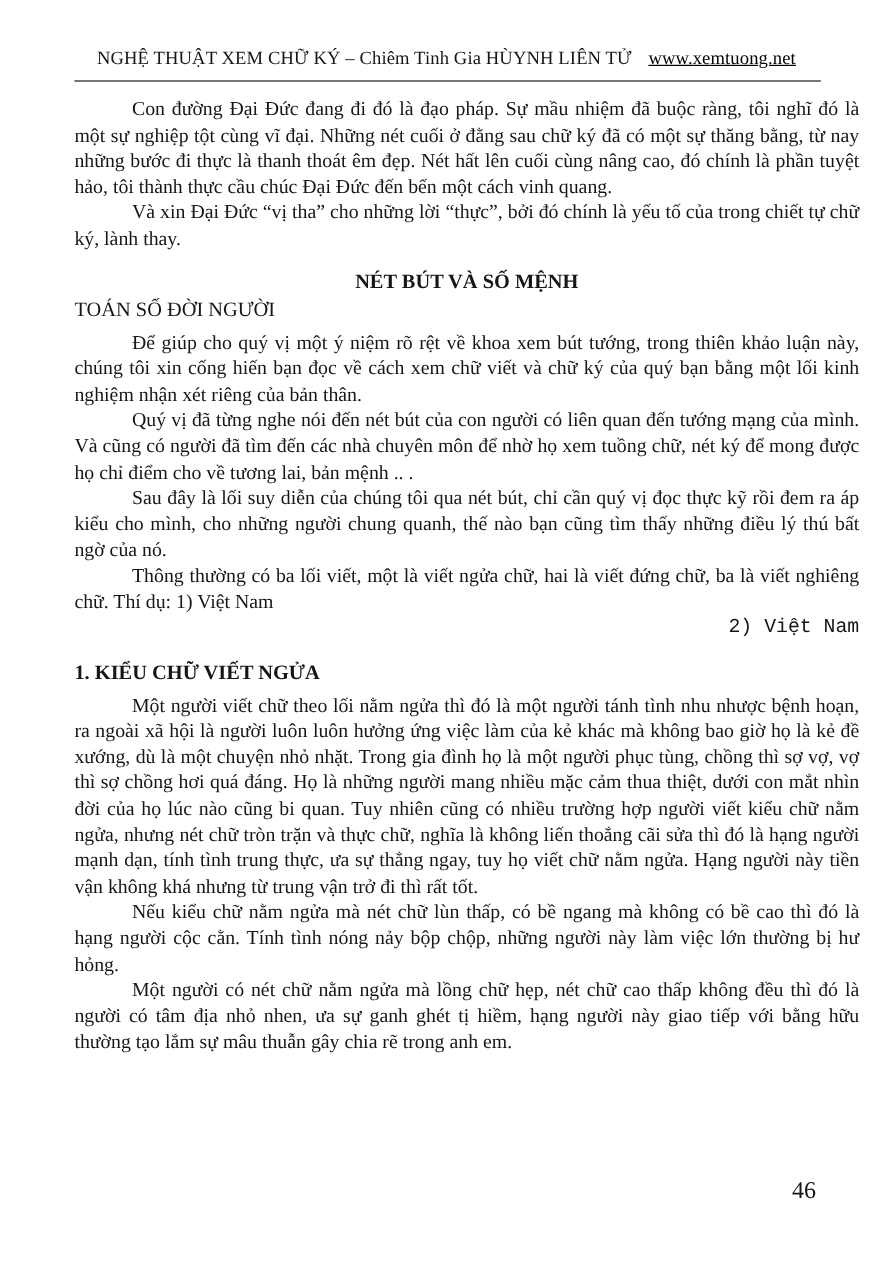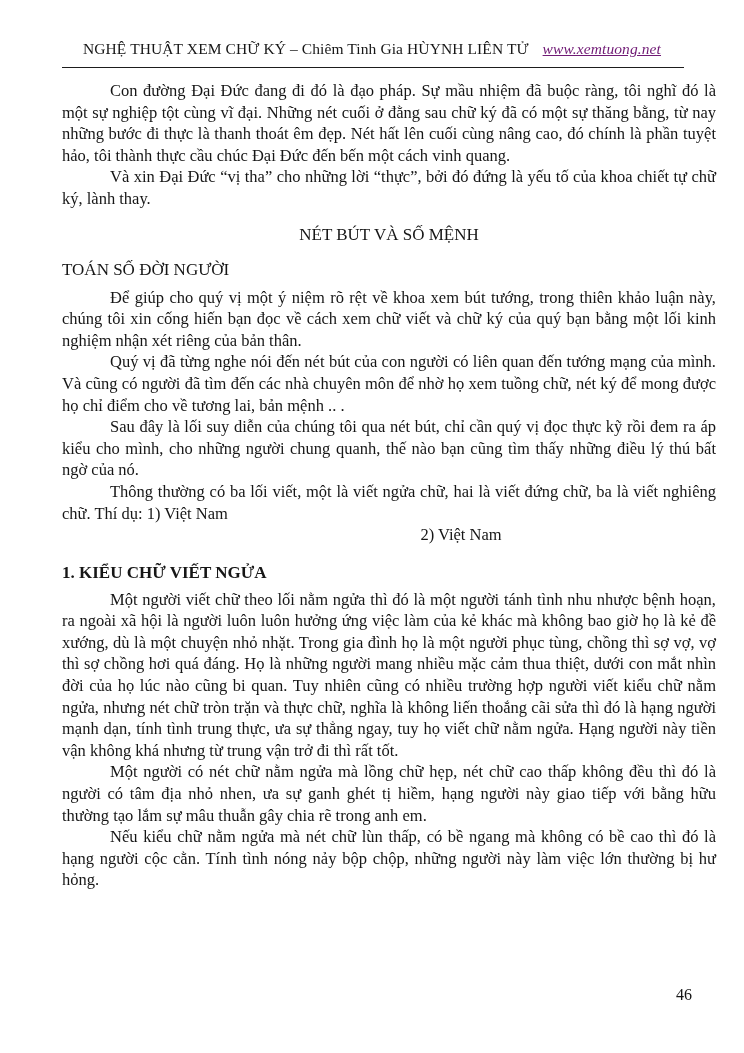--- a/index.html
+++ b/index.html
@@ -19,111 +19,111 @@
     box-sizing: border-box;
   }
   .page-header {
     padding-top: 40px;
     text-align: center;
     font-size: 15.5px;
     letter-spacing: 0.1px;
     white-space: nowrap;
   }
   .header-link {
-    color: #701a75;
+    color: #000000;
     text-decoration: underline;
     margin-left: 14px;
     cursor: pointer;
-    font-style: italic;
   }
   .header-divider {
     border: none;
     border-top: 1.6px solid #1d1d1d;
     margin: 9px 60px 0 62px;
   }
   .content {
     padding: 12px 28px 0 62px;
     font-size: 16.5px;
     line-height: 21.6px;
     text-align: justify;
   }
   p.para {
     margin: 0;
     text-indent: 48px;
   }
   .heading-block {
     margin-top: 13px;
   }
   .main-heading {
-    margin: 12px;
+    margin: 0;
     font-size: 17px;
-    font-weight: normal;
+    font-weight: bold;
     text-align: center;
     line-height: 23px;
   }
   .sub-heading {
     margin: 0 0 6px 0;
     font-size: 17px;
     font-weight: normal;
     line-height: 23px;
   }
   .example-row {
     margin: 0;
     padding-left: 96px;
-    text-align: center;
+    text-align: right;
+    font-family: Liberation Mono, monospace;
   }
   .example-row .italic-text {
     font-style: italic;
   }
   .section-heading {
     margin: 15px 0 5px 0;
     font-size: 17px;
     font-weight: bold;
     text-align: left;
     line-height: 23px;
   }
   .page-number {
     position: absolute;
-    right: 52px;
+    right: 64px;
     bottom: 49px;
-    font-size: 16px;
+    font-size: 20px;
     text-align: right;
   }
 </style>
 </head>
 <body>
 
 <div class="page">
 
   <div class="page-header">
     <span>NGHỆ THUẬT XEM CHỮ KÝ – Chiêm Tinh Gia HÙYNH LIÊN TỬ</span><a class="header-link" href="#">www.xemtuong.net</a>
   </div>
 
   <hr class="header-divider">
 
   <div class="content">
 
     <p class="para">Con đường Đại Đức đang đi đó là đạo pháp. Sự mầu nhiệm đã buộc ràng, tôi nghĩ đó là một sự nghiệp tột cùng vĩ đại. Những nét cuối ở đằng sau chữ ký đã có một sự thăng bằng, từ nay những bước đi thực là thanh thoát êm đẹp. Nét hất lên cuối cùng nâng cao, đó chính là phần tuyệt hảo, tôi thành thực cầu chúc Đại Đức đến bến một cách vinh quang.</p>
-    <p class="para">Và xin Đại Đức “vị tha” cho những lời “thực”, bởi đó đứng là yếu tố của khoa chiết tự chữ ký, lành thay.</p>
+    <p class="para">Và xin Đại Đức “vị tha” cho những lời “thực”, bởi đó chính là yếu tố của trong chiết tự chữ ký, lành thay.</p>
 
     <div class="heading-block">
       <h1 class="main-heading">NÉT BÚT VÀ SỐ MỆNH</h1>
       <h2 class="sub-heading">TOÁN SỐ ĐỜI NGƯỜI</h2>
     </div>
 
     <p class="para">Để giúp cho quý vị một ý niệm rõ rệt về khoa xem bút tướng, trong thiên khảo luận này, chúng tôi xin cống hiến bạn đọc về cách xem chữ viết và chữ ký của quý bạn bằng một lối kinh nghiệm nhận xét riêng của bản thân.</p>
     <p class="para">Quý vị đã từng nghe nói đến nét bút của con người có liên quan đến tướng mạng của mình. Và cũng có người đã tìm đến các nhà chuyên môn để nhờ họ xem tuồng chữ, nét ký để mong được họ chỉ điểm cho về tương lai, bản mệnh .. .</p>
     <p class="para">Sau đây là lối suy diễn của chúng tôi qua nét bút, chỉ cần quý vị đọc thực kỹ rồi đem ra áp kiểu cho mình, cho những người chung quanh, thế nào bạn cũng tìm thấy những điều lý thú bất ngờ của nó.</p>
     <p class="para">Thông thường có ba lối viết, một là viết ngửa chữ, hai là viết đứng chữ, ba là viết nghiêng chữ. Thí dụ: 1) Việt Nam</p>
 
     <p class="para example-row"><span>2) </span><span>Việt Nam</span></p>
 
     <h1 class="section-heading">1. KIỂU CHỮ VIẾT NGỬA</h1>
 
     <p class="para">Một người viết chữ theo lối nằm ngửa thì đó là một người tánh tình nhu nhược bệnh hoạn, ra ngoài xã hội là người luôn luôn hưởng ứng việc làm của kẻ khác mà không bao giờ họ là kẻ đề xướng, dù là một chuyện nhỏ nhặt. Trong gia đình họ là một người phục tùng, chồng thì sợ vợ, vợ thì sợ chồng hơi quá đáng. Họ là những người mang nhiều mặc cảm thua thiệt, dưới con mắt nhìn đời của họ lúc nào cũng bi quan. Tuy nhiên cũng có nhiều trường hợp người viết kiểu chữ nằm ngửa, nhưng nét chữ tròn trặn và thực chữ, nghĩa là không liến thoắng cãi sửa thì đó là hạng người mạnh dạn, tính tình trung thực, ưa sự thẳng ngay, tuy họ viết chữ nằm ngửa. Hạng người này tiền vận không khá nhưng từ trung vận trở đi thì rất tốt.</p>
+    <p class="para">Nếu kiểu chữ nằm ngửa mà nét chữ lùn thấp, có bề ngang mà không có bề cao thì đó là hạng người cộc cằn. Tính tình nóng nảy bộp chộp, những người này làm việc lớn thường bị hư hỏng.</p>
     <p class="para">Một người có nét chữ nằm ngửa mà lồng chữ hẹp, nét chữ cao thấp không đều thì đó là người có tâm địa nhỏ nhen, ưa sự ganh ghét tị hiềm, hạng người này giao tiếp với bằng hữu thường tạo lắm sự mâu thuẫn gây chia rẽ trong anh em.</p>
-    <p class="para">Nếu kiểu chữ nằm ngửa mà nét chữ lùn thấp, có bề ngang mà không có bề cao thì đó là hạng người cộc cằn. Tính tình nóng nảy bộp chộp, những người này làm việc lớn thường bị hư hỏng.</p>
 
   </div>
 
   <div class="page-number">46</div>
 
 </div>
 
 </body></html>

